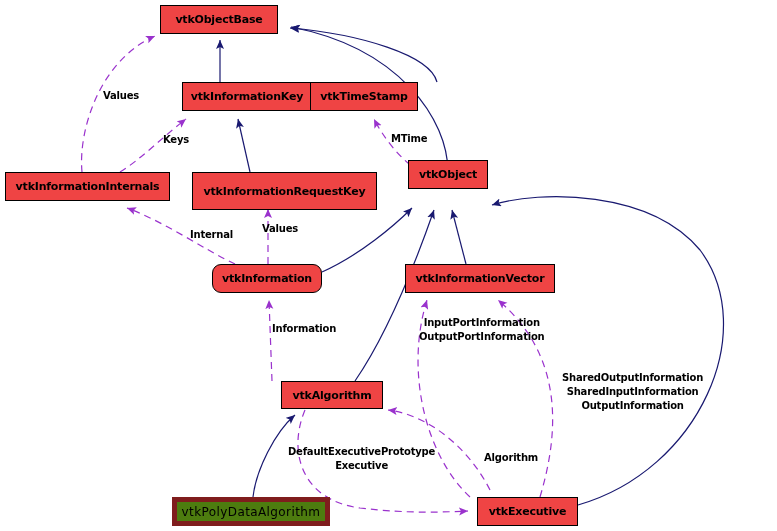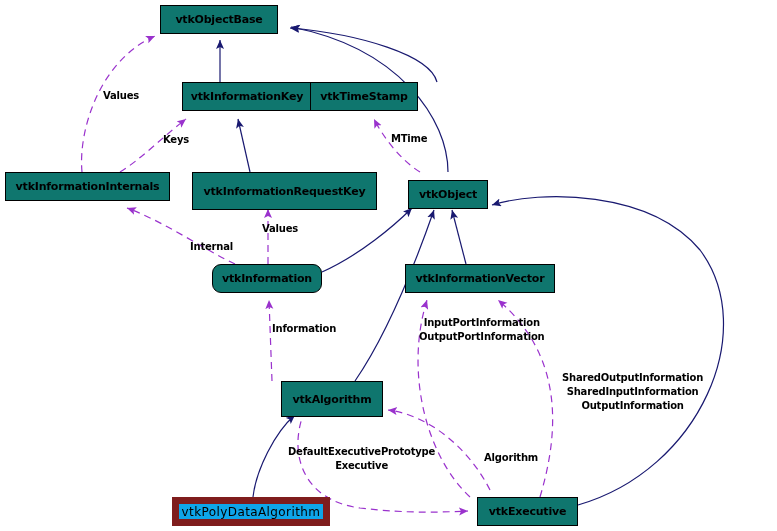--- a/index.html
+++ b/index.html
@@ -20,34 +20,34 @@
     left: 0;
     top: 0;
     width: 777px;
     height: 531px;
     pointer-events: none;
   }
   .node {
     position: absolute;
     box-sizing: border-box;
     border: 1px solid #000000;
-    background: #0f766e;
+    background: #ef4444;
     display: flex;
     align-items: center;
     justify-content: center;
     font-size: 11px;
     font-weight: bold;
     color: #000000;
     letter-spacing: -0.2px;
     white-space: nowrap;
     z-index: 3;
   }
   .node.current {
-    background: #0ea5e9;
-    border: 7px solid #7f1d1d;
+    background: #4d7c0f;
+    border: 5px solid #7f1d1d;
     font-weight: normal;
     font-size: 12px;
     letter-spacing: 0.4px;
   }
   .edge-label {
     position: absolute;
     font-size: 10px;
     font-weight: bold;
     color: #000000;
     letter-spacing: -0.2px;
@@ -126,51 +126,51 @@
   </div>
 
   <div class="node" style="left:5px; top:172px; width:165px; height:29px;justify-content:center;">
     <span>vtkInformationInternals</span>
   </div>
 
   <div class="node" style="left:192px; top:172px; width:185px; height:38px;">
     <span>vtkInformationRequestKey</span>
   </div>
 
-  <div class="node" style="left:408px; top:180px; width:80px; height:29px;">
+  <div class="node" style="left:408px; top:160px; width:80px; height:29px;">
     <span>vtkObject</span>
   </div>
 
   <div class="node" style="left:212px; top:264px; width:110px; height:29px;border-radius:9px;">
     <span>vtkInformation</span>
   </div>
 
   <div class="node" style="left:405px; top:264px; width:150px; height:29px;">
     <span>vtkInformationVector</span>
   </div>
 
-  <div class="node" style="left:281px; top:381px; width:102px; height:36px;">
+  <div class="node" style="left:281px; top:381px; width:102px; height:28px;">
     <span>vtkAlgorithm</span>
   </div>
 
   <div class="node current" style="left:172px; top:497px; width:158px; height:29px;">
     <span>vtkPolyDataAlgorithm</span>
   </div>
 
   <div class="node" style="left:477px; top:497px; width:101px; height:29px;">
     <span>vtkExecutive</span>
   </div>
 
   <div class="edge-label" style="left:103px; top:89px;">Values</div>
 
   <div class="edge-label" style="left:163px; top:133px;text-align:center;">Keys</div>
 
   <div class="edge-label" style="left:391px; top:132px;">MTime</div>
 
-  <div class="edge-label" style="left:190px; top:240px;">Internal</div>
+  <div class="edge-label" style="left:190px; top:228px;">Internal</div>
 
   <div class="edge-label" style="left:262px; top:222px;">Values</div>
 
   <div class="edge-label" style="left:272px; top:322px;">Information</div>
 
   <div class="edge-label multi" style="left:419px; top:316px;">
     <div>InputPortInformation</div>
     <div>OutputPortInformation</div>
   </div>
 

